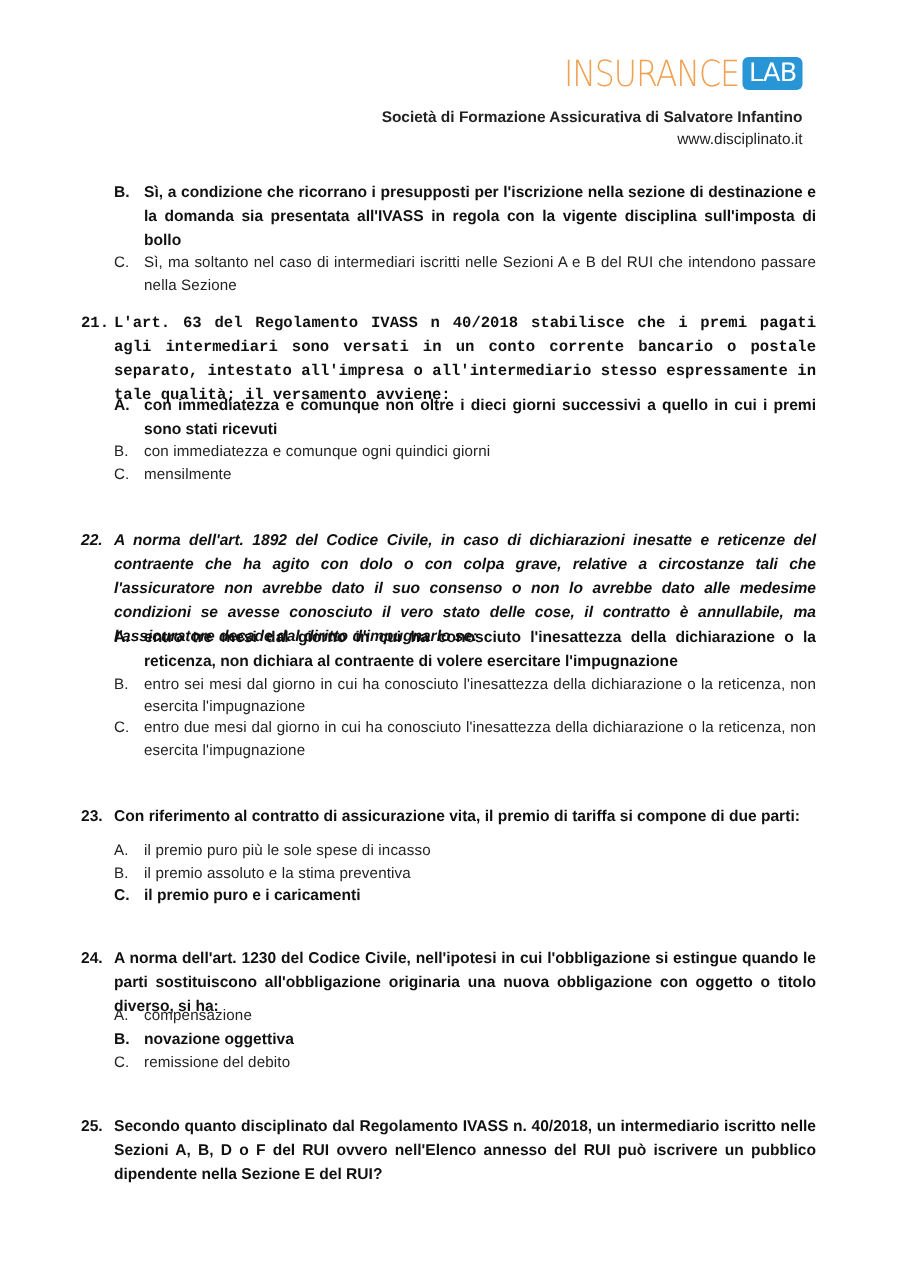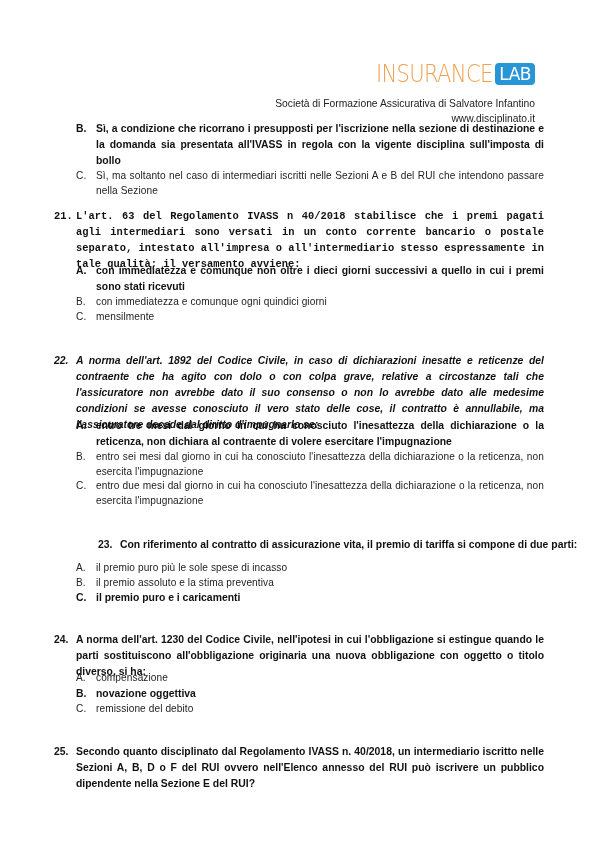--- a/index.html
+++ b/index.html
@@ -1,35 +1,35 @@
 <!DOCTYPE html>
 <html><head>
 <meta charset="utf-8">
 <style>
   html, body { margin: 0; padding: 0; background: #ffffff; }
   body {
     width: 600px; height: 848px; position: relative; overflow: hidden;
     font-family: "Liberation Sans", "DejaVu Sans", sans-serif;
     color: #111;
   }
-  .header { position: absolute; right: 65px; top: 34px; text-align: right; margin-top: 25px; }
+  .header { position: absolute; right: 65px; top: 34px; text-align: right; }
   .logo { display: flex; align-items: center; justify-content: flex-end; height: 30px; }
   .logo-main {
     font-family: "DejaVu Sans", sans-serif;
     font-size: 24px; font-weight: 200; letter-spacing: -0.8px;
     color: #f0a050; line-height: 26px; transform: scaleX(0.88); transform-origin: right center;
   }
   .logo-box {
     margin-left: 3px; background: #2795d6; color: #fff;
     font-family: "DejaVu Sans", sans-serif;
     font-size: 17px; line-height: 20px; padding: 1px 4px; border-radius: 4px;
     letter-spacing: -0.5px;
   }
   .hdr-line { font-size: 10.3px; line-height: 15px; color: #222; }
-  .hdr-first { margin-top: 7px; }
+  .hdr-first { margin-top: 7px; font-weight: bold; }
 
   .content { position: absolute; left: 0; top: 0; width: 600px; }
   .q {
     position: absolute; left: 56px; width: 488px;
     font-size: 10.4px; line-height: 16px; font-weight: bold; text-align: justify;
   }
   .q .num { position: absolute; left: -2px; }
   .q .text { display: block; padding-left: 20px; }
   .opts { position: absolute; left: 76px; width: 468px; }
   .opt { position: relative; font-size: 10.1px; line-height: 14.6px; text-align: justify; }
@@ -94,21 +94,21 @@
     <div class="opt normal">
       <span class="letter">B.</span>
       <span class="otext">entro sei mesi dal giorno in cui ha conosciuto l'inesattezza della dichiarazione o la reticenza, non esercita l'impugnazione</span>
     </div>
     <div class="opt normal">
       <span class="letter">C.</span>
       <span class="otext">entro due mesi dal giorno in cui ha conosciuto l'inesattezza della dichiarazione o la reticenza, non esercita l'impugnazione</span>
     </div>
   </div>
 
-  <div class="q" style="top:537px;margin-left:44px;">
+  <div class="q" style="top:537px;">
     <span class="num">23.</span>
     <span class="text">Con riferimento al contratto di assicurazione vita, il premio di tariffa si compone di due parti:</span>
   </div>
   <div class="opts" style="top:561px;">
     <div class="opt normal">
       <span class="letter">A.</span>
       <span class="otext">il premio puro più le sole spese di incasso</span>
     </div>
     <div class="opt normal">
       <span class="letter">B.</span>

